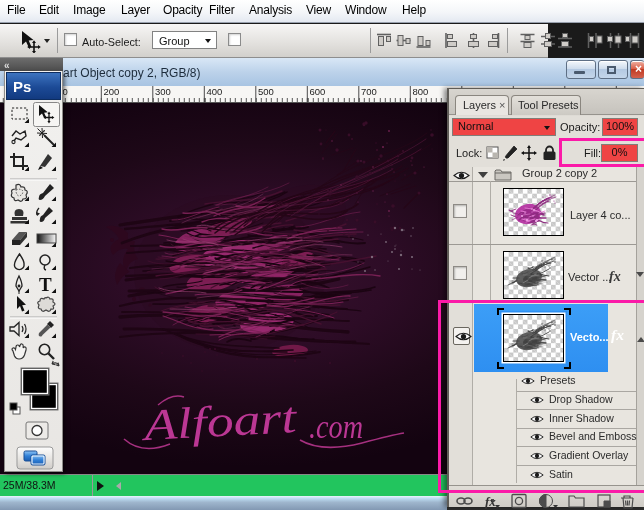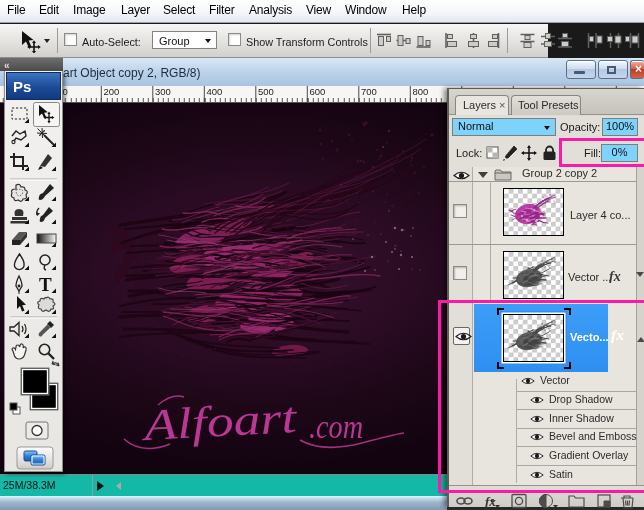--- a/index.html
+++ b/index.html
@@ -12,37 +12,37 @@
 
 #optbar{left:0;top:24px;width:548px;height:34px;background:linear-gradient(#f7f6f5,#e2e0dd 60%,#d2d0cc);border-bottom:1px solid #8e8e8e;}
 .vsep{width:1px;background:#9b9b9b;top:4px;height:25px;}
 .cbx{width:13px;height:13px;background:#fff;border:1px solid #8b8b8b;top:9px;box-shadow:inset 1px 1px 2px rgba(0,0,0,0.18);}
 #optbar .lbl{position:absolute;top:12px;font-size:10.8px;color:#1c1c1c;}
 #grpsel{left:152px;top:7px;width:65px;height:18px;background:#fff;border:1px solid #828282;font-size:11px;color:#111;}
 
 #titlebar{left:0;top:58px;width:644px;height:28px;background:linear-gradient(#d9e7f6,#bcd2ea 50%,#a8c4e2);color:#1d2c3c;font-size:12px;}
 #ruler{left:0;top:86px;width:644px;height:17px;background:#f7f6f4;border-bottom:1px solid #555;}
 #canvas{left:0;top:103px;width:644px;height:371px;background:radial-gradient(ellipse 55% 52% at 40% 46%,#38112e 0%,#2d0c26 38%,#1e0818 68%,#130310 100%);}
-#statusbar{left:0;top:474px;width:644px;height:22px;background:#14b8a6;border-top:1px solid #888;font-size:10.5px;color:#111;}
+#statusbar{left:0;top:474px;width:644px;height:22px;background:#22c55e;border-top:1px solid #888;font-size:10.5px;color:#111;}
 #bottomstrip{left:0;top:496px;width:448px;height:14px;background:linear-gradient(#eaf3fb 0%,#bcdcf2 18%,#9fb6cd 45%,#8298b2 100%);}
 
 #tphead{left:0;top:58px;width:63px;height:13px;background:linear-gradient(#6d6d6d,#4c4c4c);color:#e8e8e8;}
 #toolpal{left:4px;top:71px;width:59px;height:401px;background:linear-gradient(#f2f1ef,#e8e6e3);border:1px solid #8f8d8a;border-top:none;box-shadow:2px 2px 4px rgba(0,0,0,0.5);}
 #psbanner{left:1px;top:1px;width:55px;height:28px;background:linear-gradient(#3d74c0,#1c4a96 55%,#123a80);color:#fff;font-weight:bold;font-size:15px;border:1px solid #0d2d60;}
 
 #layerspal{left:447px;top:88px;width:197px;height:419px;background:#dedbd5;border-left:2px solid #5f5c57;border-top:1px solid #5f5c57;box-shadow:-3px 0 5px rgba(0,0,0,0.45);}
 .winbtn{top:2px;width:30px;height:19px;background:linear-gradient(#f4f8fc,#cfdded 45%,#b4c9e2 50%,#c4d6ea);border:1px solid #5e6f85;border-radius:3px;box-shadow:inset 0 1px 0 #fff;}
 #closebtn{background:linear-gradient(#f0b3a5,#d9604a 45%,#c03a22 50%,#d2604d);}
 
 #layerspal .tabbar{left:0;top:0;width:195px;height:26px;background:linear-gradient(#d8d5cf,#c6c3bd);border-bottom:1px solid #96938d;}
 .tab{top:6px;height:20px;white-space:nowrap;border:1px solid #8a867f;border-bottom:none;border-radius:4px 4px 0 0;font-size:11px;color:#2a2a2a;}
 #tabactive{left:6px;width:54px;background:#e9e6e1;z-index:2;text-align:center;}
 #tabidle{left:62px;width:70px;background:linear-gradient(#e3e0da,#ccc9c3);text-align:right;}
 #lpctl{left:0;top:27px;width:195px;height:51px;background:#e2dfd9;font-size:11px;color:#1a1a1a;}
-.fld{background:#7dd3fc;border:1px solid #807d78;font-size:11px;color:#111;}
+.fld{background:#ef4444;border:1px solid #807d78;font-size:11px;color:#111;}
 #lplist{left:0;top:78px;width:195px;height:318px;background:#e8e5df;padding-left:25px;}
 #lplist .sep{background:#9c9994;height:1px;}
 #lplist span,#bluerow span{white-space:nowrap;z-index:3;}
 .eyecol{left:0;width:24px;border-right:1px solid #b0ada7;background:#e2dfd9;}
 .thumb{width:61px;height:48px;border:1px solid #000;background-color:#fff;background-image:linear-gradient(45deg,#c8c8c8 25%,transparent 25%,transparent 75%,#c8c8c8 75%),linear-gradient(45deg,#c8c8c8 25%,transparent 25%,transparent 75%,#c8c8c8 75%);background-size:9.4px 9.4px;background-position:0 0,4.7px 4.7px;}
 #bluerow{left:25px;top:137px;width:134px;height:68px;background:linear-gradient(#3c9ef7,#2e8ff1);color:#fff;}
 #lpbottom{left:0;top:396px;width:195px;height:22px;background:linear-gradient(#e0ddd7,#cfccc6);border-top:1px solid #96938d;}
 #rcol{left:187px;top:78px;width:8px;height:318px;background:#d6d3cd;border-left:1px solid #a5a29c;}
 
 .mag{border:3px solid #fb1aa8;background:transparent;z-index:60;}
@@ -592,21 +592,21 @@
     <div style="left:97px;top:6px;width:0;height:0;border:5px solid transparent;border-left:7px solid #111;"></div>
     <div style="left:112px;top:7px;width:0;height:0;border:4px solid transparent;border-right:5px solid #aaa;"></div>
   </div>
   <div id="bottomstrip"></div>
   <div style="left:447px;top:507px;width:197px;height:3px;background:#2e2e2e;"></div>
   <div id="menubar">
     <span style="left:7px">File</span>
       <span style="left:39px">Edit</span>
       <span style="left:73px">Image</span>
       <span style="left:121px">Layer</span>
-      <span style="left:163px">Select</span>
+      <span style="left:163px">Opacity</span>
       <span style="left:209px">Filter</span>
       <span style="left:249px">Analysis</span>
       <span style="left:306px">View</span>
       <span style="left:345px">Window</span>
       <span style="left:402px">Help</span>
   </div>
   <div id="optbar">
     <svg style="position:absolute;left:17px;top:5px" width="24" height="24" viewBox="0 0 24 24">
         <path d="M5 2 L5 16 L9 12.5 L12 19 L14.5 18 L11.7 11.5 L16.5 11 Z" fill="#111"></path>
         <g stroke="#111" stroke-width="1.6">
@@ -616,21 +616,20 @@
       </svg>
     <div style="left:44px;top:15px;width:0;height:0;border:3.5px solid transparent;border-top:4.5px solid #222;"></div>
     <div class="vsep" style="left:57px"></div>
     <div class="cbx" style="left:64px"></div>
     <span class="lbl" style="left:82px">Auto-Select:</span>
     <div id="grpsel">
       <span style="position:absolute;left:6px;top:3px">Group</span>
       <div style="left:52px;top:7px;width:0;height:0;border:3.5px solid transparent;border-top:4.5px solid #111;"></div>
     </div>
     <div class="cbx" style="left:228px"></div>
-    <span class="lbl" style="left:246px">Show Transform Controls</span>
     <div class="vsep" style="left:370px"></div>
     <div class="vsep" style="left:507px"></div>
     <svg id="alicons" style="position:absolute;left:375px;top:8px" width="269" height="19" viewBox="0 0 269 19">
       <g stroke="#606060" fill="#cfccc8">
         <g transform="translate(2,0)">
             <path d="M0 2.5 H14" stroke-width="1.6" fill="none"></path>
             <rect x="1.5" y="4.5" width="5" height="9"></rect>
             <rect x="9.5" y="4.5" width="4" height="5"></rect>
           </g>
         <g transform="translate(21.5,0)">
@@ -998,21 +997,21 @@
         <span style="position:absolute;left:96px;top:27px;font-size:11px;font-weight:bold;color:#fff">Vecto...</span>
         <svg style="position:absolute;left:137px;top:24px" width="18" height="15">
             <text x="0" y="12" font-family="Liberation Serif" font-size="15.5" font-style="italic" font-weight="bold" fill="#fff">fx</text>
           </svg>
       </div>
       <div style="left:188px;top:166px;width:0;height:0;border:4px solid transparent;border-bottom:5px solid #4a4a4a;z-index:5;"></div>
 
       <svg style="position:absolute;left:72px;top:209px" width="14" height="10" viewBox="0 0 17 11">
           <use href="#eyeg"></use>
         </svg>
-      <span style="position:absolute;left:91px;top:207px;font-size:10.5px;color:#2a2a2a">Vector</span>
+      <span style="position:absolute;left:91px;top:207px;font-size:10.5px;color:#2a2a2a">Presets</span>
       <svg style="position:absolute;left:81px;top:228px" width="14" height="10" viewBox="0 0 17 11">
           <use href="#eyeg"></use>
         </svg>
       <span style="position:absolute;left:100px;top:226px;font-size:10.5px;color:#2a2a2a">Drop Shadow</span>
       <svg style="position:absolute;left:81px;top:246.5px" width="14" height="10" viewBox="0 0 17 11">
           <use href="#eyeg"></use>
         </svg>
       <span style="position:absolute;left:100px;top:244.5px;font-size:10.5px;color:#2a2a2a">Inner Shadow</span>
       <svg style="position:absolute;left:81px;top:265px" width="14" height="10" viewBox="0 0 17 11">
           <use href="#eyeg"></use>

